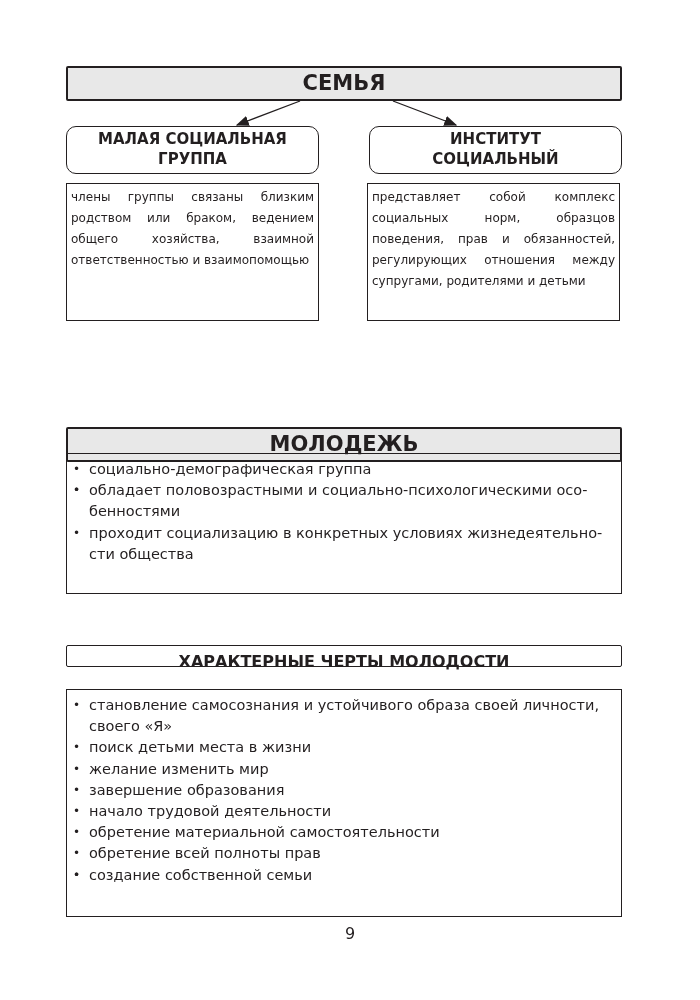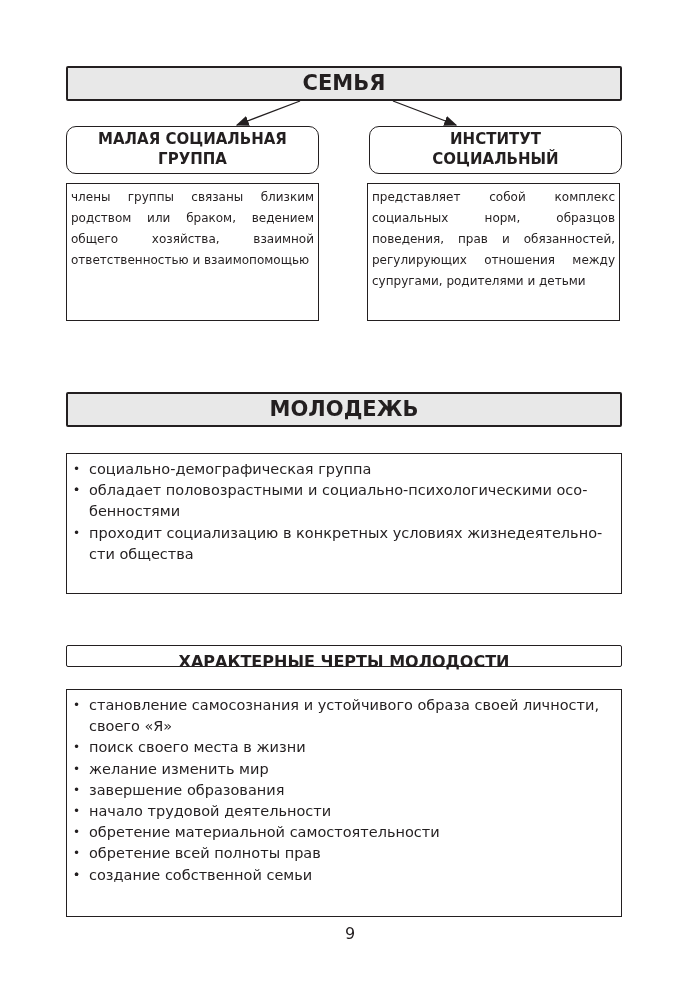--- a/index.html
+++ b/index.html
@@ -38,37 +38,37 @@
     <div>ГРУППА</div>
   </div>
   <div class="sub" style="left:369px;">
     <div>ИНСТИТУТ</div>
     <div>СОЦИАЛЬНЫЙ</div>
   </div>
 
   <div class="tbox" style="left:66px;">члены группы связаны близ­ким родством или браком, ведением общего хозяйства, взаимной ответственностью и взаимопомощью</div>
   <div class="tbox" style="left:367px;">представляет собой комплекс социальных норм, образцов поведения, прав и обязанно­стей, регулирующих отноше­ния между супругами, родите­лями и детьми</div>
 
-  <div class="hdr big" style="top:392px;">МОЛОДЕЖЬ</div>
+  <div class="hdr big" style="top:427px;">МОЛОДЕЖЬ</div>
 
   <div class="list" style="top:453px; height:141px;">
     <ul>
       <li><span class="dot">•</span><span>социально-демографическая группа</span></li>
       <li><span class="dot">•</span></li>
       <li><span class="dot">•</span><span>обладает половозрастными и социально-психологическими осо­бенностями</span></li>
       <li><span class="dot">•</span><span>проходит социализацию в конкретных условиях жизнедеятельно­сти общества</span></li>
     </ul>
   </div>
 
   <div class="hdr plain" style="top:645px;">ХАРАКТЕРНЫЕ ЧЕРТЫ МОЛОДОСТИ</div>
 
   <div class="list" style="top:689px; height:228px;">
     <ul>
       <li><span class="dot">•</span><span>становление самосознания и устойчивого образа своей личности, своего «Я»</span></li>
-      <li><span class="dot">•</span><span>поиск своего места в жизни</span></li>
+      <li><span class="dot">•</span><span>поиск детьми места в жизни</span></li>
       <li><span class="dot">•</span><span>желание изменить мир</span></li>
       <li><span class="dot">•</span><span>завершение образования</span></li>
       <li><span class="dot">•</span><span>начало трудовой деятельности</span></li>
       <li><span class="dot">•</span><span>обретение материальной самостоятельности</span></li>
       <li><span class="dot">•</span><span>обретение всей полноты прав</span></li>
       <li><span class="dot">•</span></li>
       <li><span class="dot">•</span><span>создание собственной семьи</span></li>
     </ul>
   </div>
 

